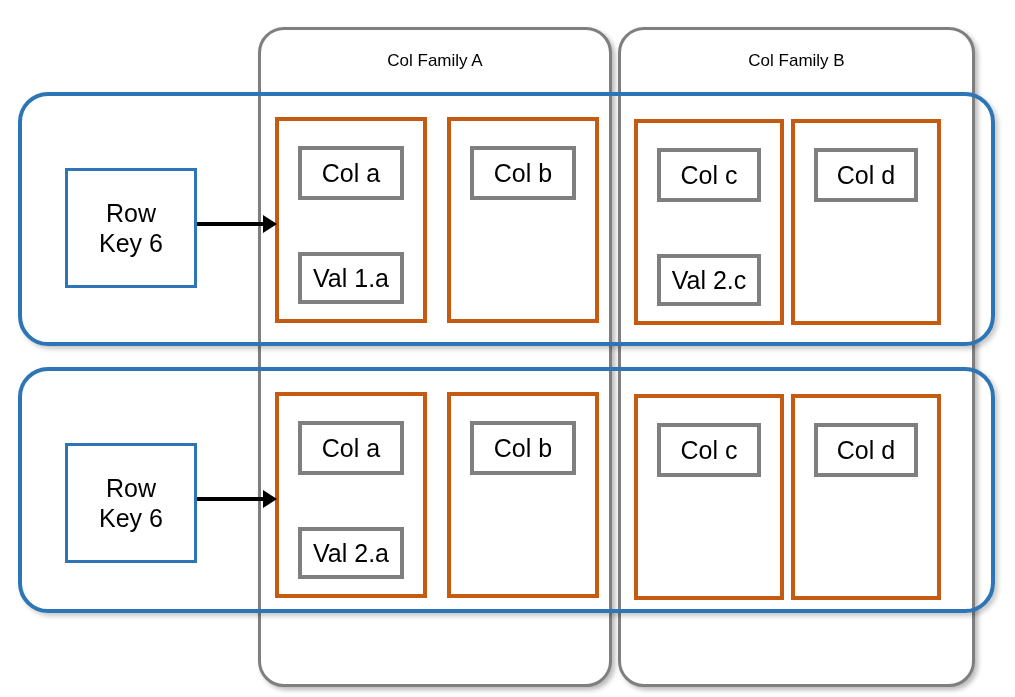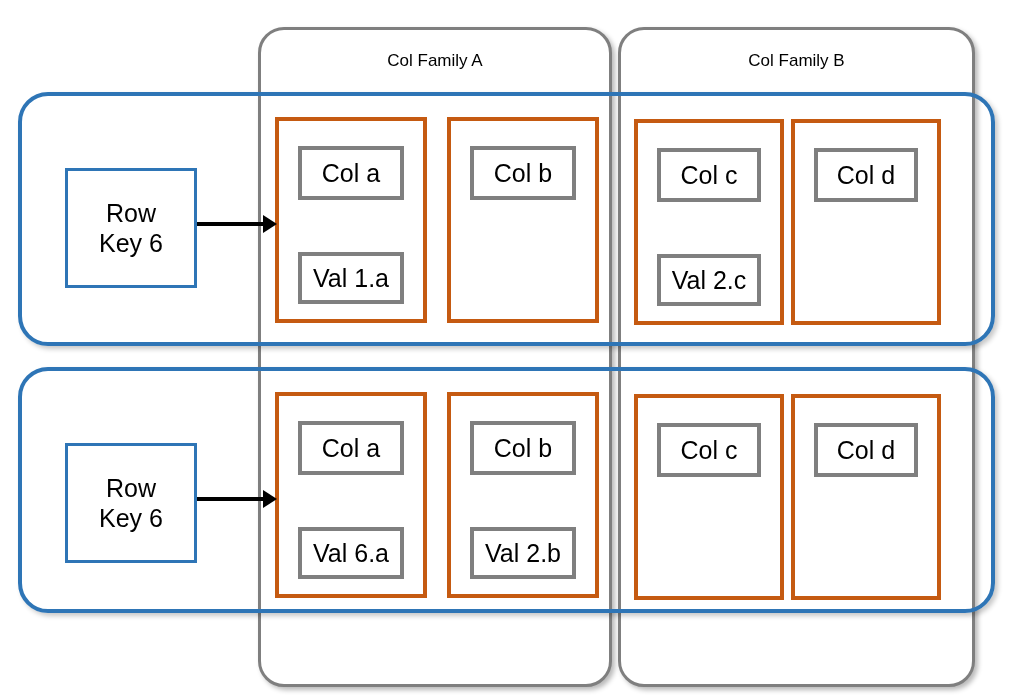--- a/index.html
+++ b/index.html
@@ -153,26 +153,25 @@
     <div class="cell-inner cell-col">Col c</div>
     <div class="cell-inner cell-val">Val 2.c</div>
   </div>
 
   <div class="cell" style="left:791px; top:119px; width:150px; height:206px;">
     <div class="cell-inner cell-col">Col d</div>
   </div>
 
   <div class="cell" style="left:275px; top:392px; width:152px; height:206px;">
     <div class="cell-inner cell-col">Col a</div>
-    <div class="cell-inner cell-val">Val 6.a</div>
+    <div class="cell-inner cell-val">Val 2.a</div>
   </div>
 
   <div class="cell" style="left:447px; top:392px; width:152px; height:206px;">
     <div class="cell-inner cell-col">Col b</div>
-    <div class="cell-inner cell-val">Val 2.b</div>
   </div>
 
   <div class="cell" style="left:634px; top:394px; width:150px; height:206px;">
     <div class="cell-inner cell-col">Col c</div>
   </div>
 
   <div class="cell" style="left:791px; top:394px; width:150px; height:206px;">
     <div class="cell-inner cell-col">Col d</div>
   </div>
 

